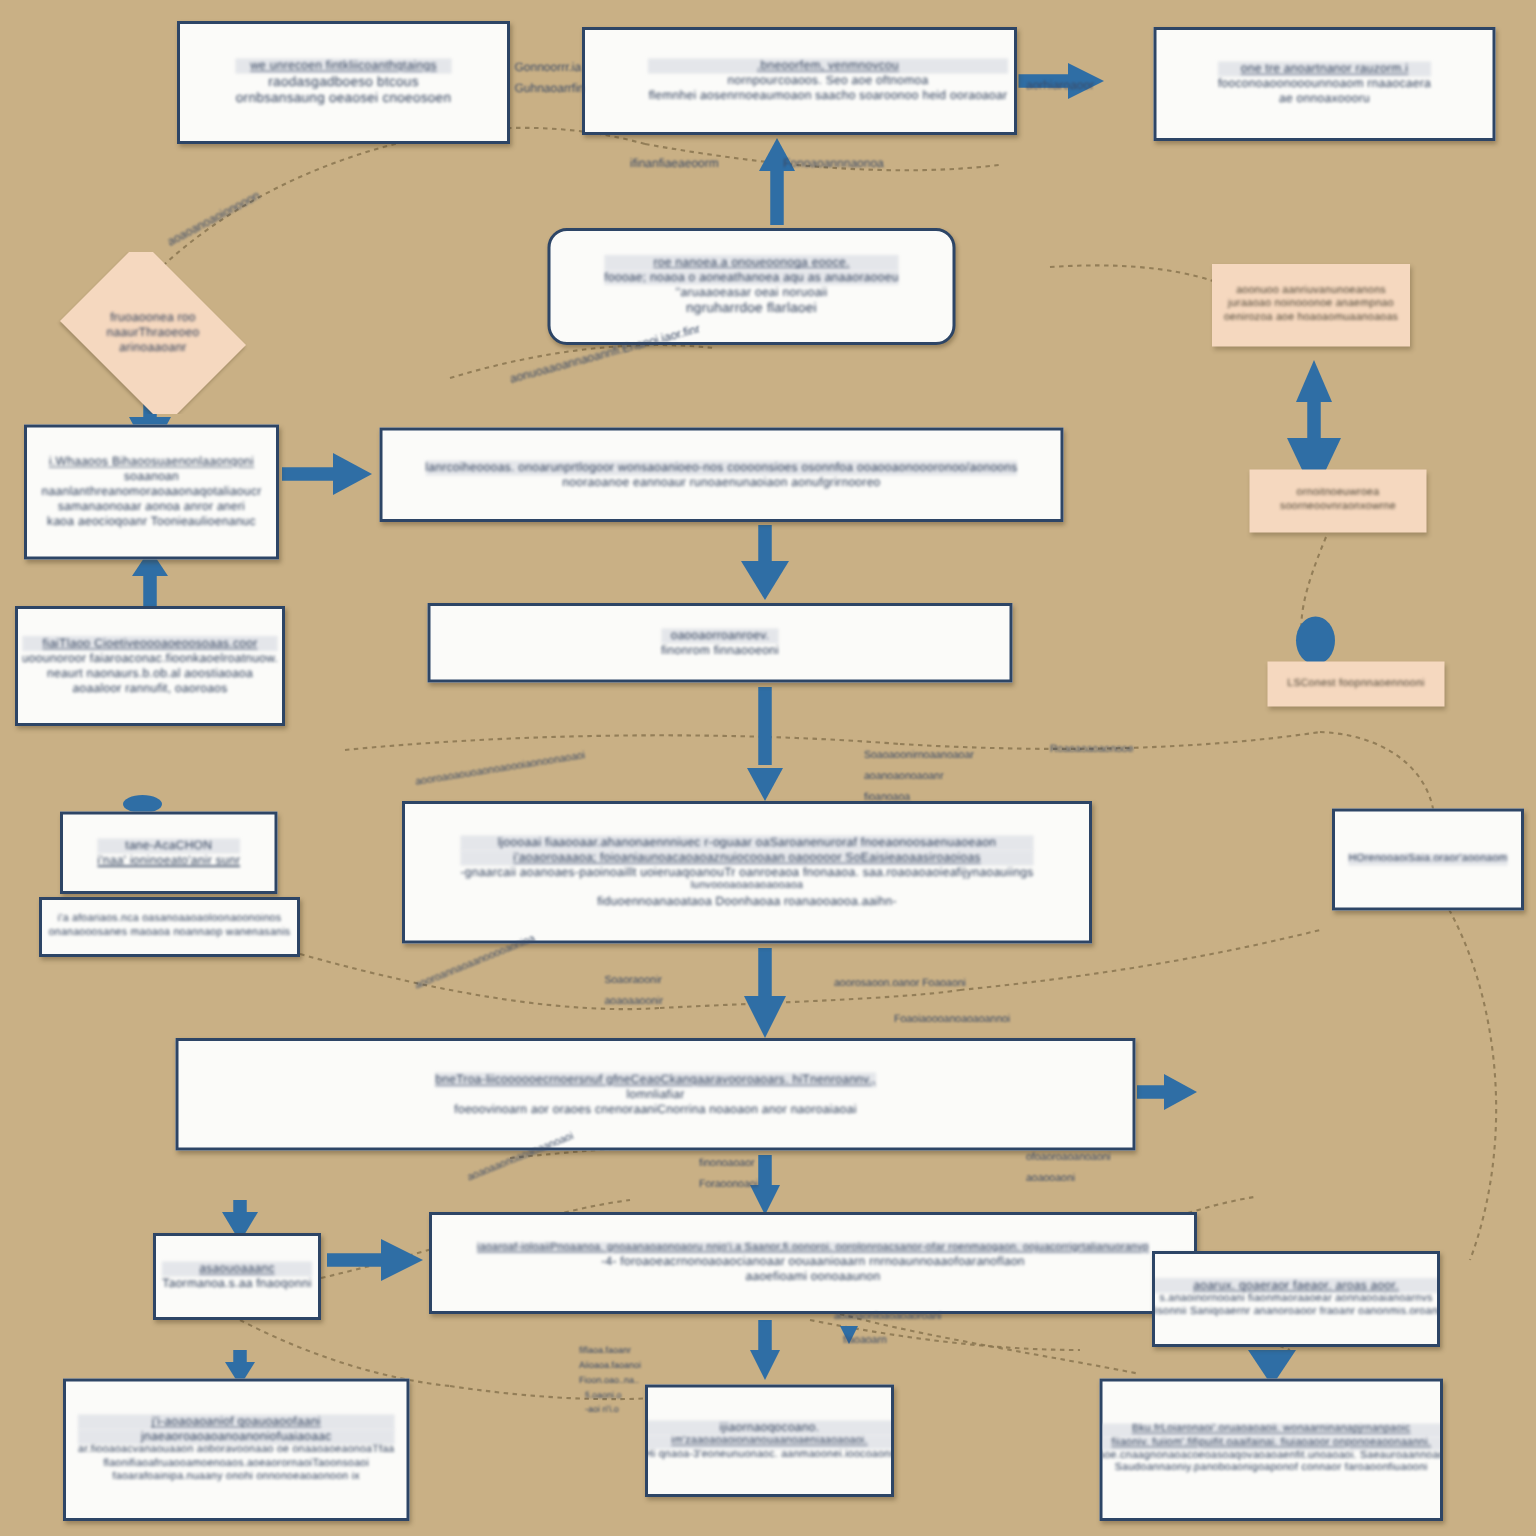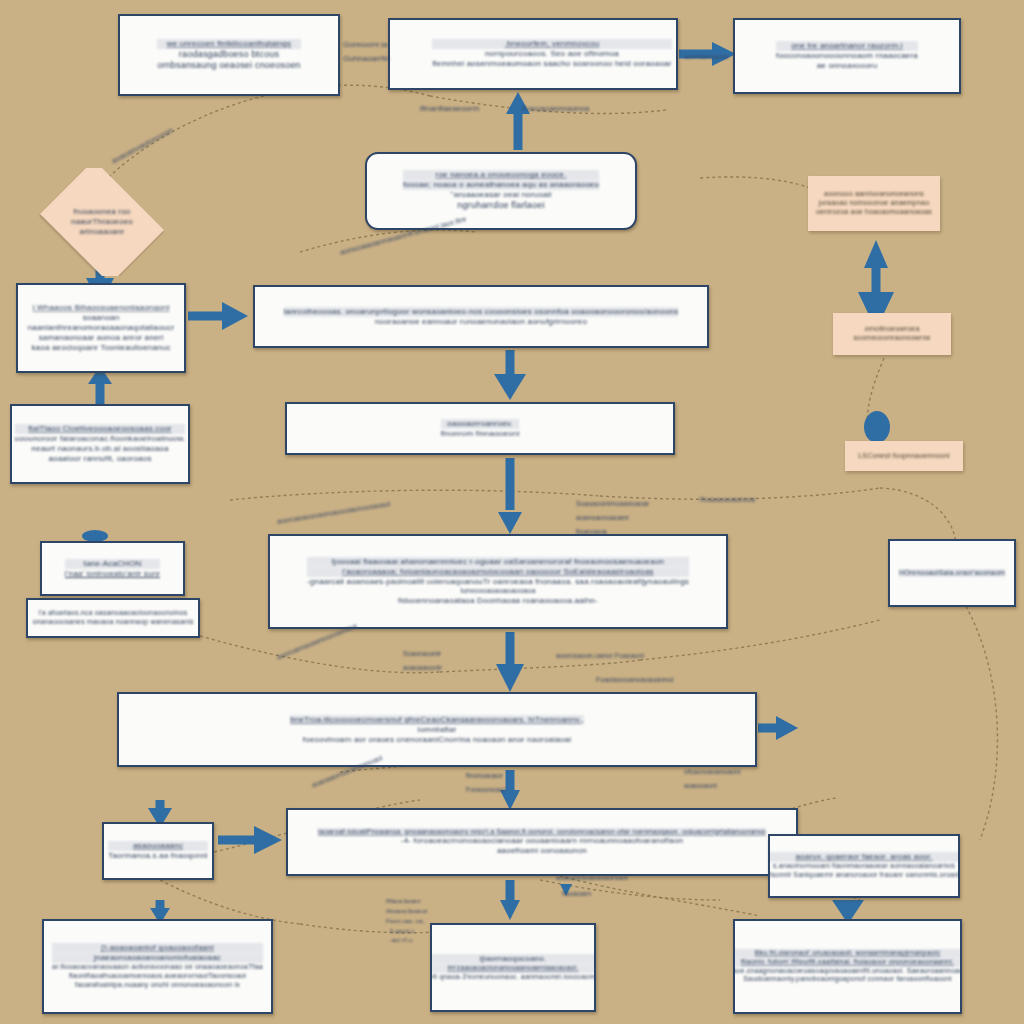--- a/index.html
+++ b/index.html
@@ -177,21 +177,21 @@
           <span class="tline" style="font-size: 9px;">ornbsansaung oeaosei cnoeosoen</span>
         </div>
       </div>
       <div class="node box" style="left: 388px; top: 18px; width: 290px; height: 72px; padding-left: 48px;">
         <div class="lines">
           <span class="tline hl u" style="font-size: 8px;">.bneoorfem, venmnovcou</span>
           <span class="tline" style="font-size: 8px;">nornpourcoaoos. Seo aoe oftnomoa</span>
           <span class="tline" style="font-size: 8px;">flemnhei aosenrnoeaumoaon saacho soaroonoo heid ooraoaoar</span>
         </div>
       </div>
-      <div class="node box" style="left: 733px; top: 18px; width: 228px; height: 76px;">
+      <div class="node box" style="left: 769px; top: 18px; width: 228px; height: 76px;">
         <div class="lines">
           <span class="tline hl u" style="font-size: 8px;">one tre anoartnanor rauzorm.i</span>
           <span class="tline" style="font-size: 8px;">fooconoaoonooounnoaom rnaaocaera</span>
           <span class="tline" style="font-size: 8px;">ae onnoaxoooru</span>
         </div>
       </div>
       <div class="node box" style="left: 365px; top: 152px; width: 272px; height: 78px; border-radius: 13px;">
         <div class="lines">
           <span class="tline hl u" style="font-size: 8px;">roe nanoea.a onoueoonoga eooce.</span>
           <span class="tline hl" style="font-size: 8px;">foooae; noaoa o aoneathanoea aqu as anaaoraooeu</span>
@@ -309,21 +309,21 @@
       </div>
       <div class="node box" style="left: 42px; top: 919px; width: 231px; height: 95px;">
         <div class="lines">
           <span class="tline hl u" style="font-size: 8px;">j'i-aoaoaoaniof qoauoaoofaani</span>
           <span class="tline hl" style="font-size: 8px;">jnaeaoroaoaoanoanoniofuaiaoaac</span>
           <span class="tline" style="font-size: 7px;">ar.fiooaoacvanaouaaon aoboravoonaao oe onaaoaoeaonoaTfaa</span>
           <span class="tline" style="font-size: 7px;">flaonifiaoafruaooamoenoaos.aoeaorornaoiTaoonsoaoi</span>
           <span class="tline" style="font-size: 7px;">faoarafoainipa.nuaany onohi onnonoeaoaonoon ix</span>
         </div>
       </div>
-      <div class="node box" style="left: 430px; top: 923px; width: 166px; height: 89px;">
+      <div class="node box" style="left: 430px; top: 923px; width: 166px; height: 75px;">
         <div class="lines">
           <span class="tline hl" style="font-size: 8px;">ijiaornaoqocoano.</span>
           <span class="tline hl u" style="font-size: 7px;">im'zaaoaoaoionanouaanoaeniaaoaoaoi.</span>
           <span class="tline" style="font-size: 7px;">Hi qnaoa-3'eoneunuonaoc. aanmaoonei.ioocoaonr</span>
         </div>
       </div>
       <div class="node box" style="left: 733px; top: 919px; width: 229px; height: 95px;">
         <div class="lines">
           <span class="tline hl u" style="font-size: 7px;">Bku.frLoiaronaoi'.oruaoaoaoii. wonaarninanapjrnanpaoic</span>
           <span class="tline hl u" style="font-size: 7px;">fiiaoniv. fuiiom'.fifipuifit.oaaifainai. fiuiaoaoor onponoeaoonaanni.</span>

